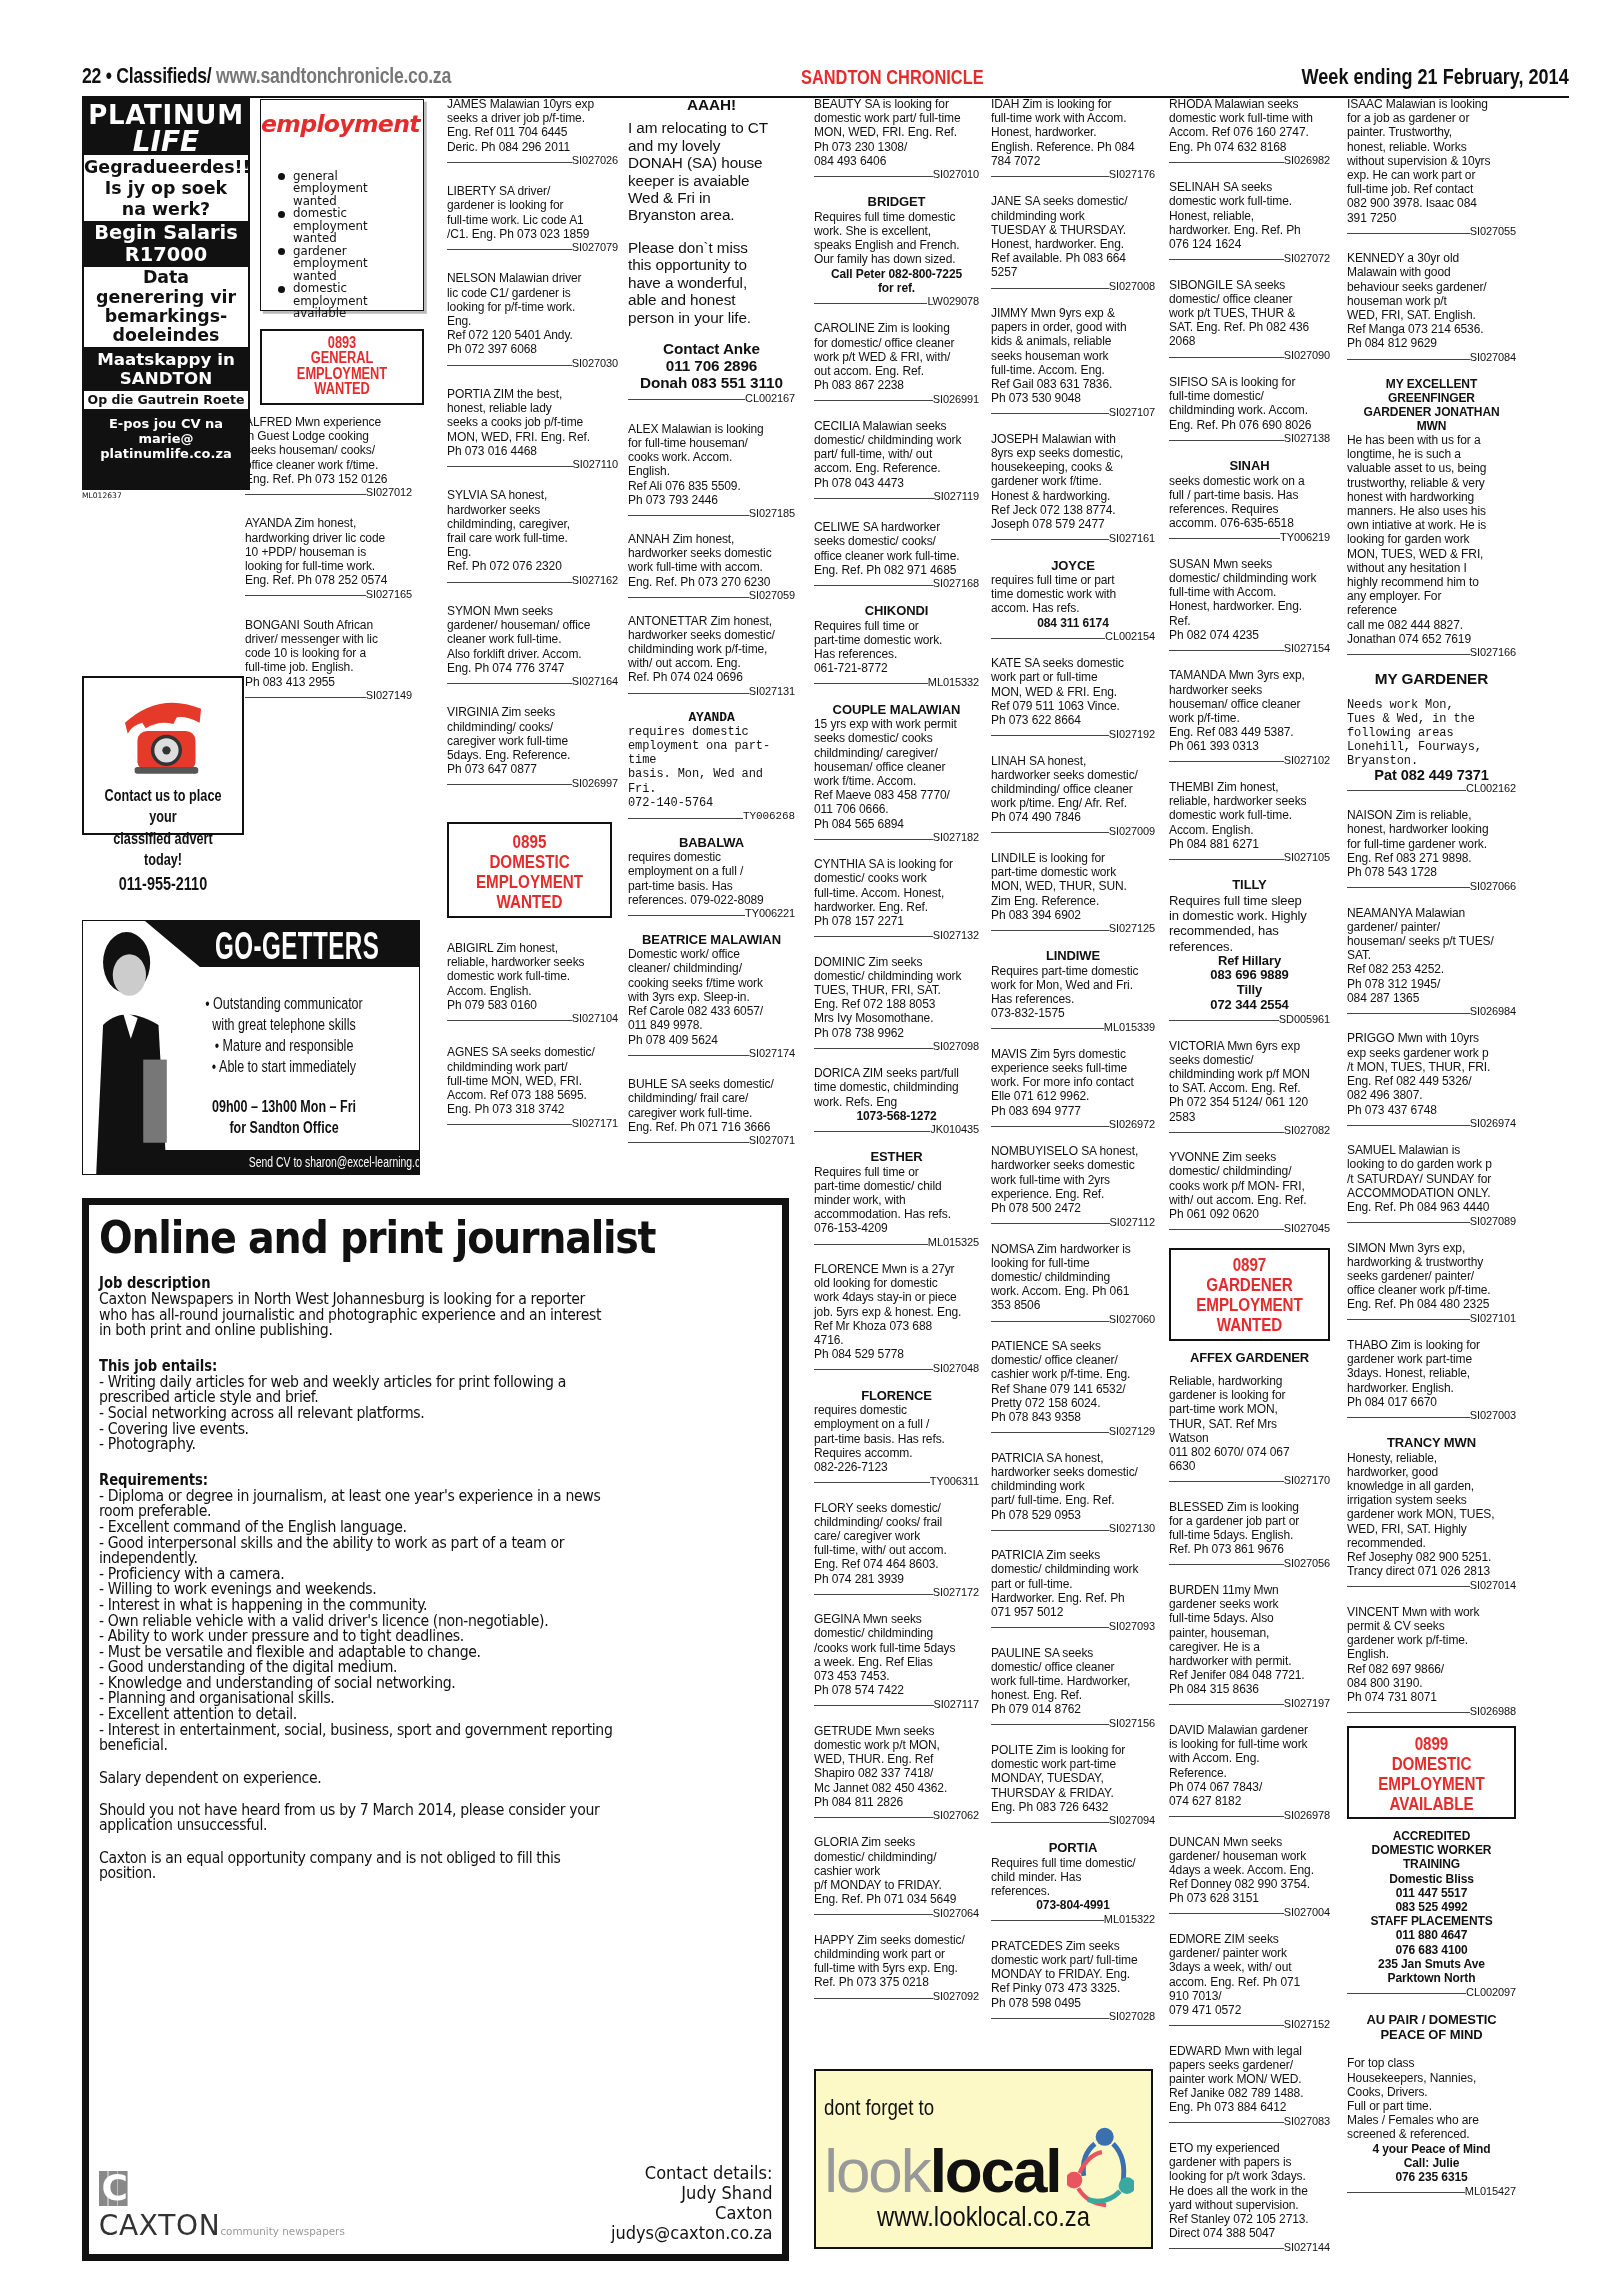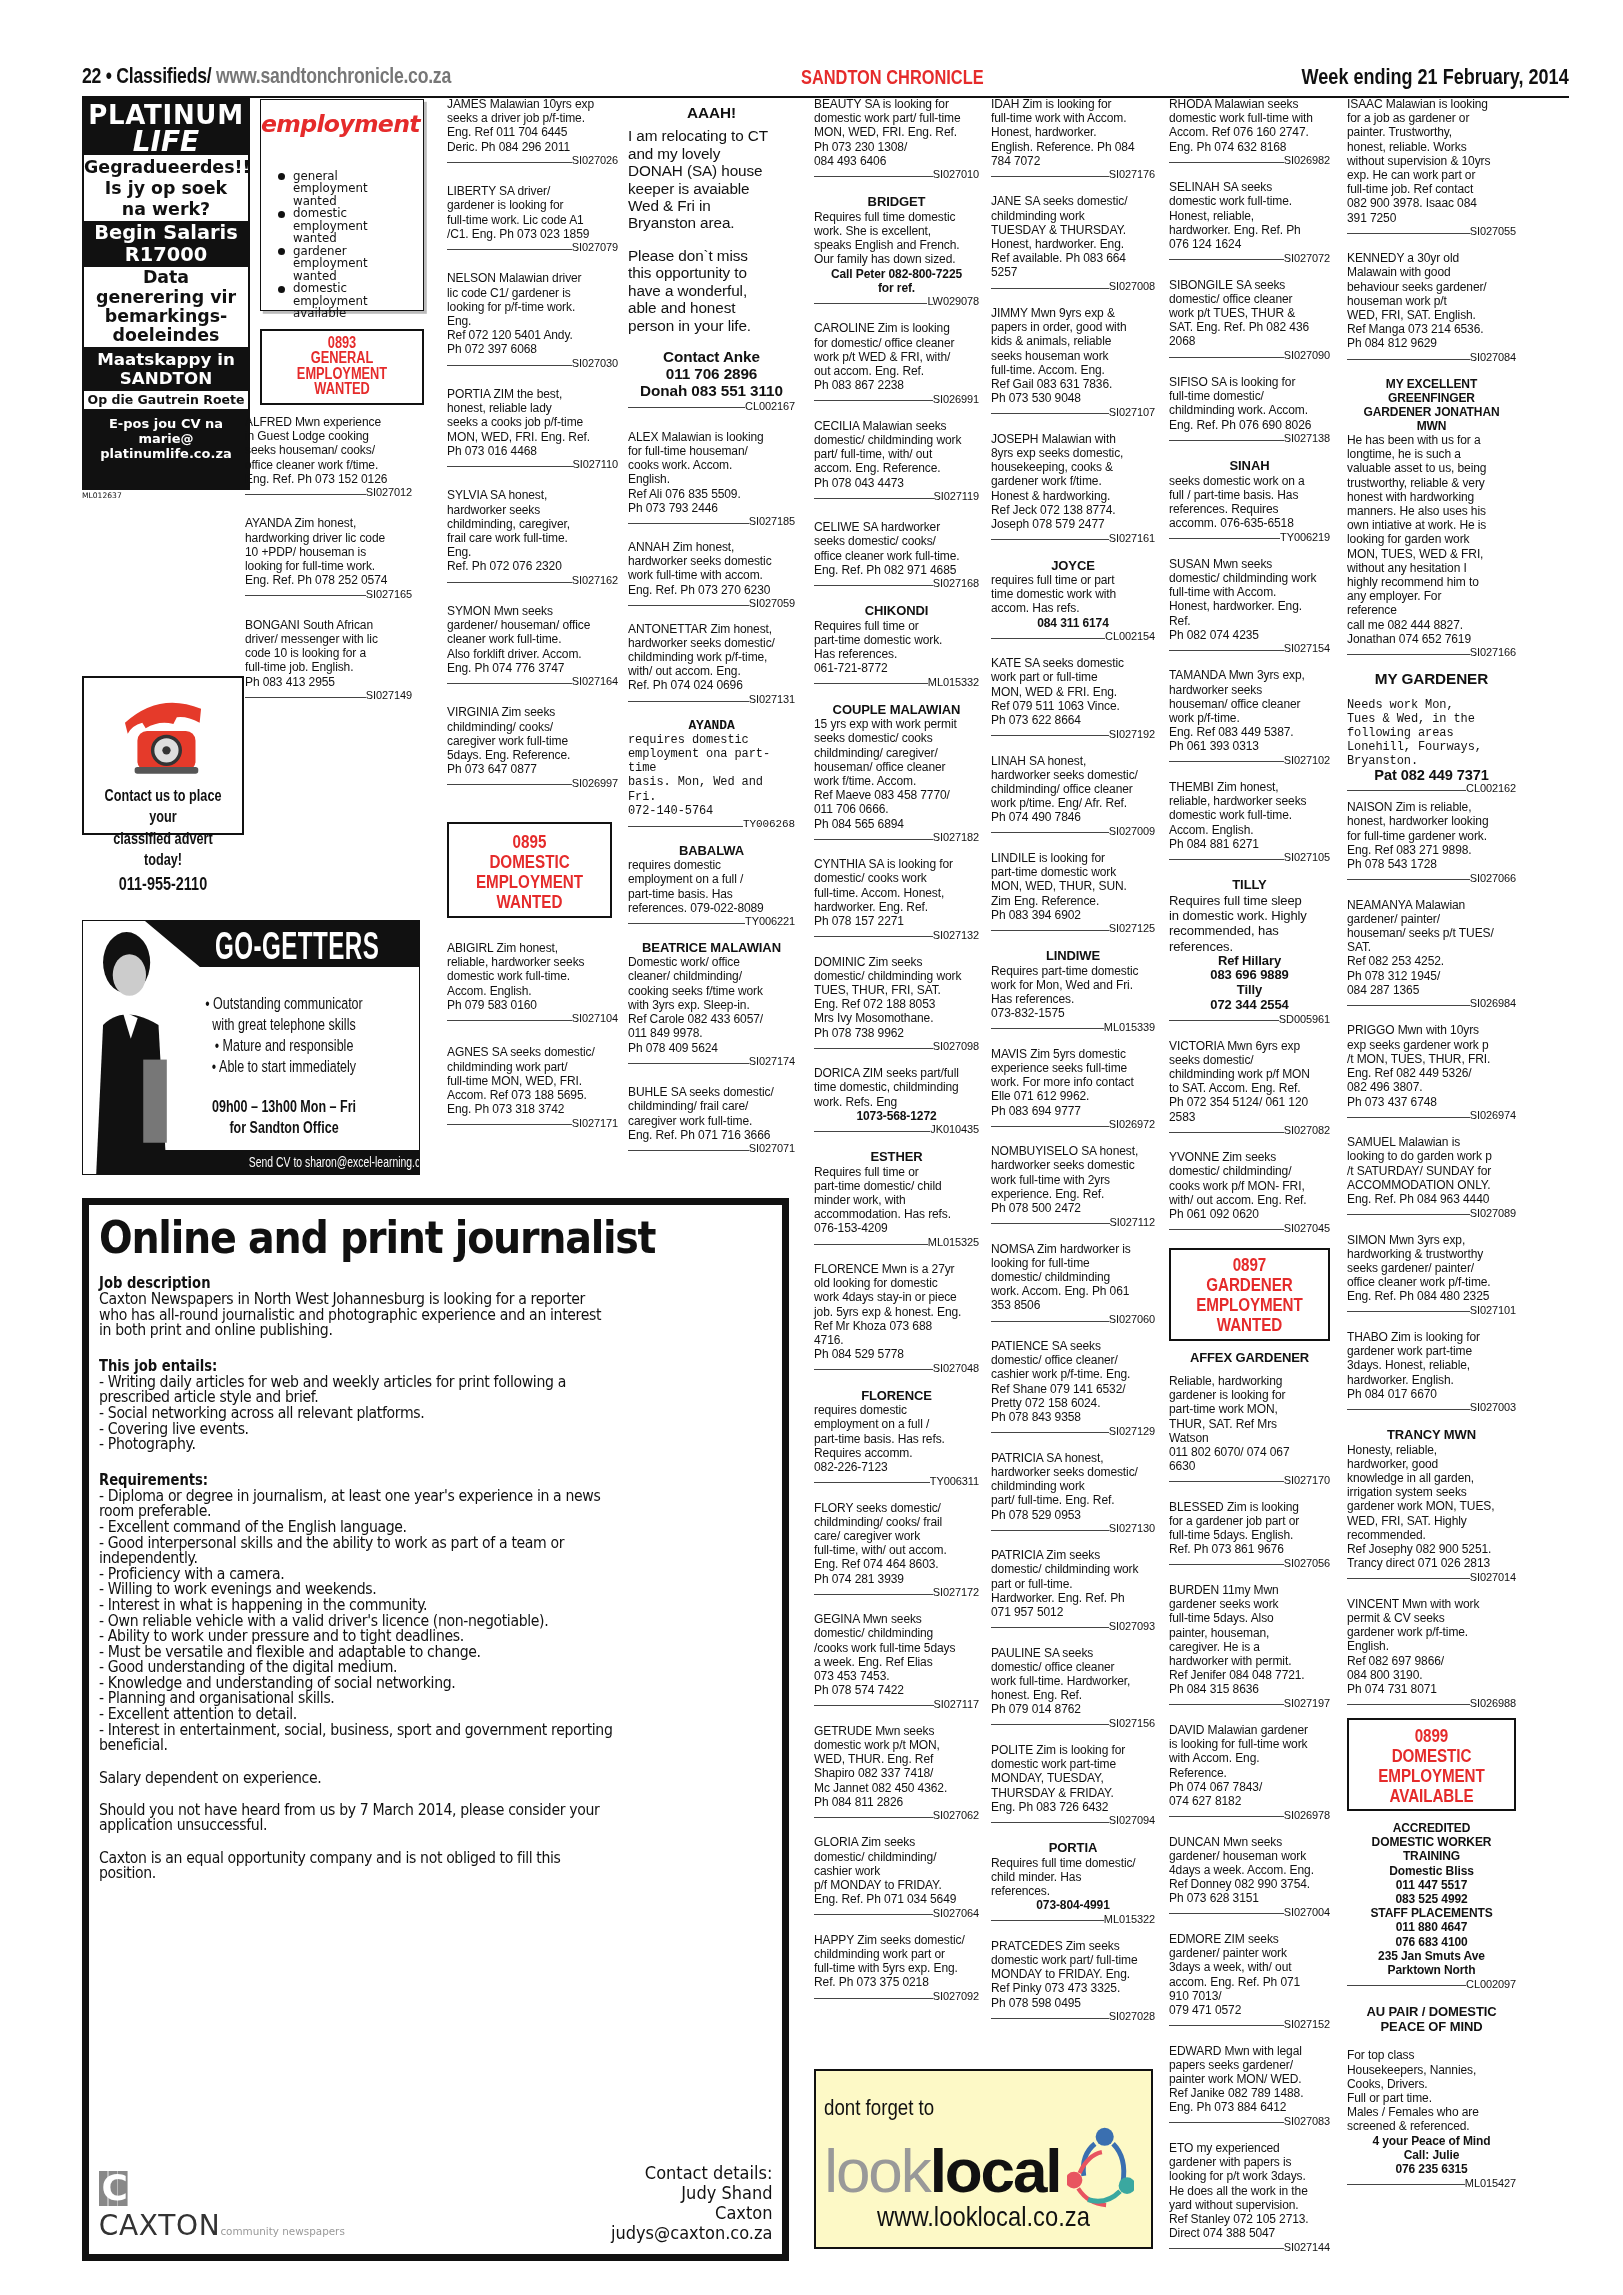--- a/index.html
+++ b/index.html
@@ -321,21 +321,21 @@
 full-time MON, WED, FRI.
 Accom. Ref 073 188 5695.
 Eng. Ph 073 318 3742</div>
         <div class="rule">
           <div class="line"></div>
           <div class="code">SI027171</div>
         </div>
       </div>
   </div>
 
-  <div class="classified abs" style="left:546px;top:44px;width:167px;">
+  <div class="classified abs" style="left:546px;top:36px;width:167px;">
     <div class="ad">
       <div class="title" style="font-size:15.3px;">AAAH!</div>
       <div class="big-para" style="margin-top:7px;">I am relocating to CT
 and my lovely
 DONAH (SA) house
 keeper is avaiable
 Wed &amp; Fri in
 Bryanston area.</div>
       <div class="big-para" style="margin-top:15.3px;">Please don`t miss
 this opportunity to
@@ -1208,21 +1208,21 @@
 highly recommend him to
 any employer. For
 reference
 call me 082 444 8827.
 Jonathan 074 652 7619</div>
         <div class="rule">
           <div class="line"></div>
           <div class="code">SI027166</div>
         </div>
       </div>
-    <div class="ad" style="margin-bottom:6px;">
+    <div class="ad" style="margin-bottom:14px;">
       <div class="my-gardener-h">MY GARDENER</div>
       <div class="big-para" style="margin-top:11px;font-size:12px;line-height:14px;font-family:Liberation Mono, monospace;">Needs work Mon,
 Tues &amp; Wed, in the
 following areas
 Lonehill, Fourways,
 Bryanston.</div>
       <div class="bold-line" style="font-size:14.6px;">Pat 082 449 7371</div>
       <div class="rule">
           <div class="line"></div>
           <div class="code">CL002162</div>

